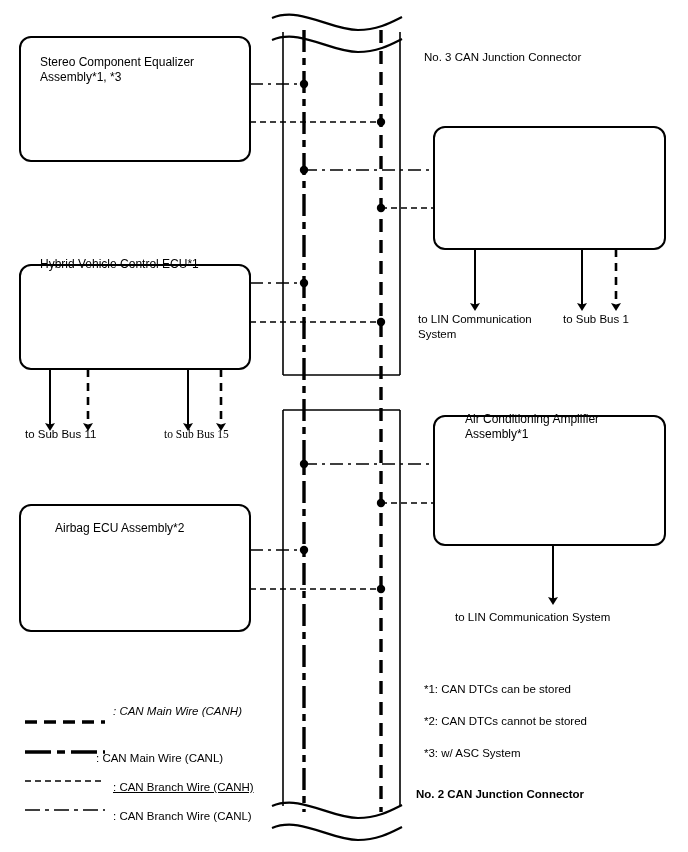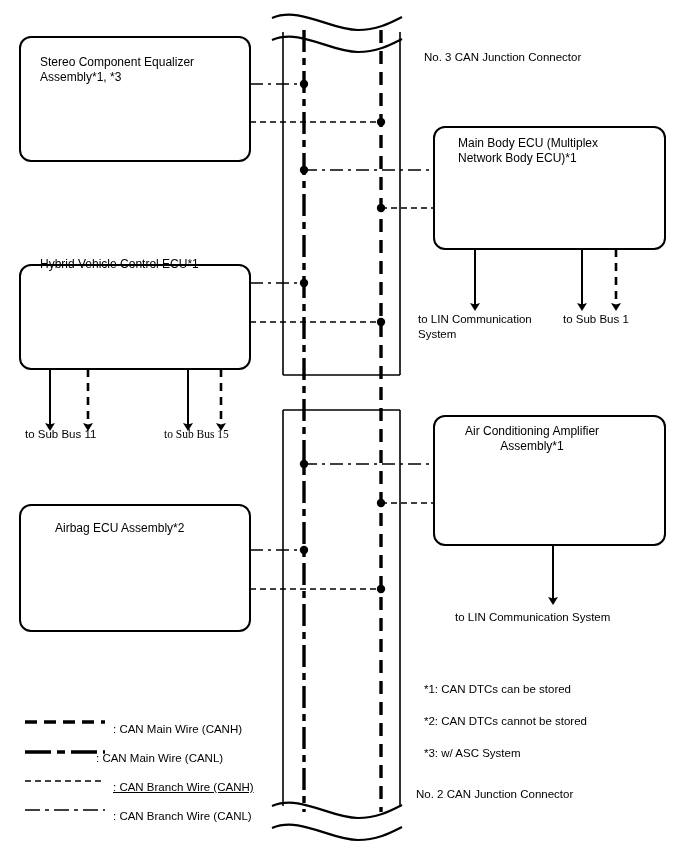--- a/index.html
+++ b/index.html
@@ -102,36 +102,34 @@
       <line x1="25" y1="752" x2="105" y2="752" stroke="#000" stroke-width="3.6" stroke-dasharray="26,6,8,6"></line>
       <line x1="25" y1="781" x2="105" y2="781" stroke="#000" stroke-width="1.5" stroke-dasharray="6,4"></line>
       <line x1="25" y1="810" x2="105" y2="810" stroke="#000" stroke-width="1.5" stroke-dasharray="15,5,4,5"></line>
     </g>
   </svg>
 
   <div class="txt ecu-label" style="left:40px;top:55px;">Stereo Component Equalizer
 Assembly*1, *3</div>
   <div class="txt ecu-label" style="left:40px;top:257px;">Hybrid Vehicle Control ECU*1</div>
   <div class="txt ecu-label" style="left:55px;top:521px;">Airbag ECU Assembly*2</div>
-  <div class="txt ecu-label" style="left:458px;top:136px;">Main Body ECU (Multiplex
-Network Body ECU)*1</div>
-  <div class="txt ecu-label" style="left:465px;top:424px;text-align:center;">Air Conditioning Amplifier
+  <div class="txt ecu-label" style="left:465px;top:412px;">Air Conditioning Amplifier
 Assembly*1</div>
 
   <div class="txt" style="left:416px;top:50px;padding-left:8px;">No. 3 CAN Junction Connector</div>
-  <div class="txt" style="left:416px;top:787px;">No. 2 CAN Junction Connector</div>
+  <div class="txt" style="left:416px;top:787px;font-weight:bold;">No. 2 CAN Junction Connector</div>
 
   <div class="txt" style="left:418px;top:312px;">to LIN Communication
 System</div>
   <div class="txt" style="left:563px;top:312px;">to Sub Bus 1</div>
   <div class="txt" style="left:25px;top:427px;">to Sub Bus 11</div>
   <div class="txt" style="left:164px;top:427px;font-family:Liberation Serif, serif;">to Sub Bus 15</div>
   <div class="txt" style="left:455px;top:610px;">to LIN Communication System</div>
 
-  <div class="txt" style="left:113px;top:722px;">: CAN Main Wire (CANH)</div>
+  <div class="txt" style="left:113px;top:704px;font-style:italic;">: CAN Main Wire (CANH)</div>
   <div class="txt" style="left:96px;top:751px;">: CAN Main Wire (CANL)</div>
   <div class="txt" style="left:113px;top:780px;text-decoration:underline;">: CAN Branch Wire (CANH)</div>
   <div class="txt" style="left:113px;top:809px;">: CAN Branch Wire (CANL)</div>
 
   <div class="txt note" style="left:424px;top:682px;text-align:right;">*1: CAN DTCs can be stored</div>
   <div class="txt note" style="left:424px;top:714px;">*2: CAN DTCs cannot be stored</div>
   <div class="txt note" style="left:424px;top:746px;">*3: w/ ASC System</div>
 
 </div>
 

